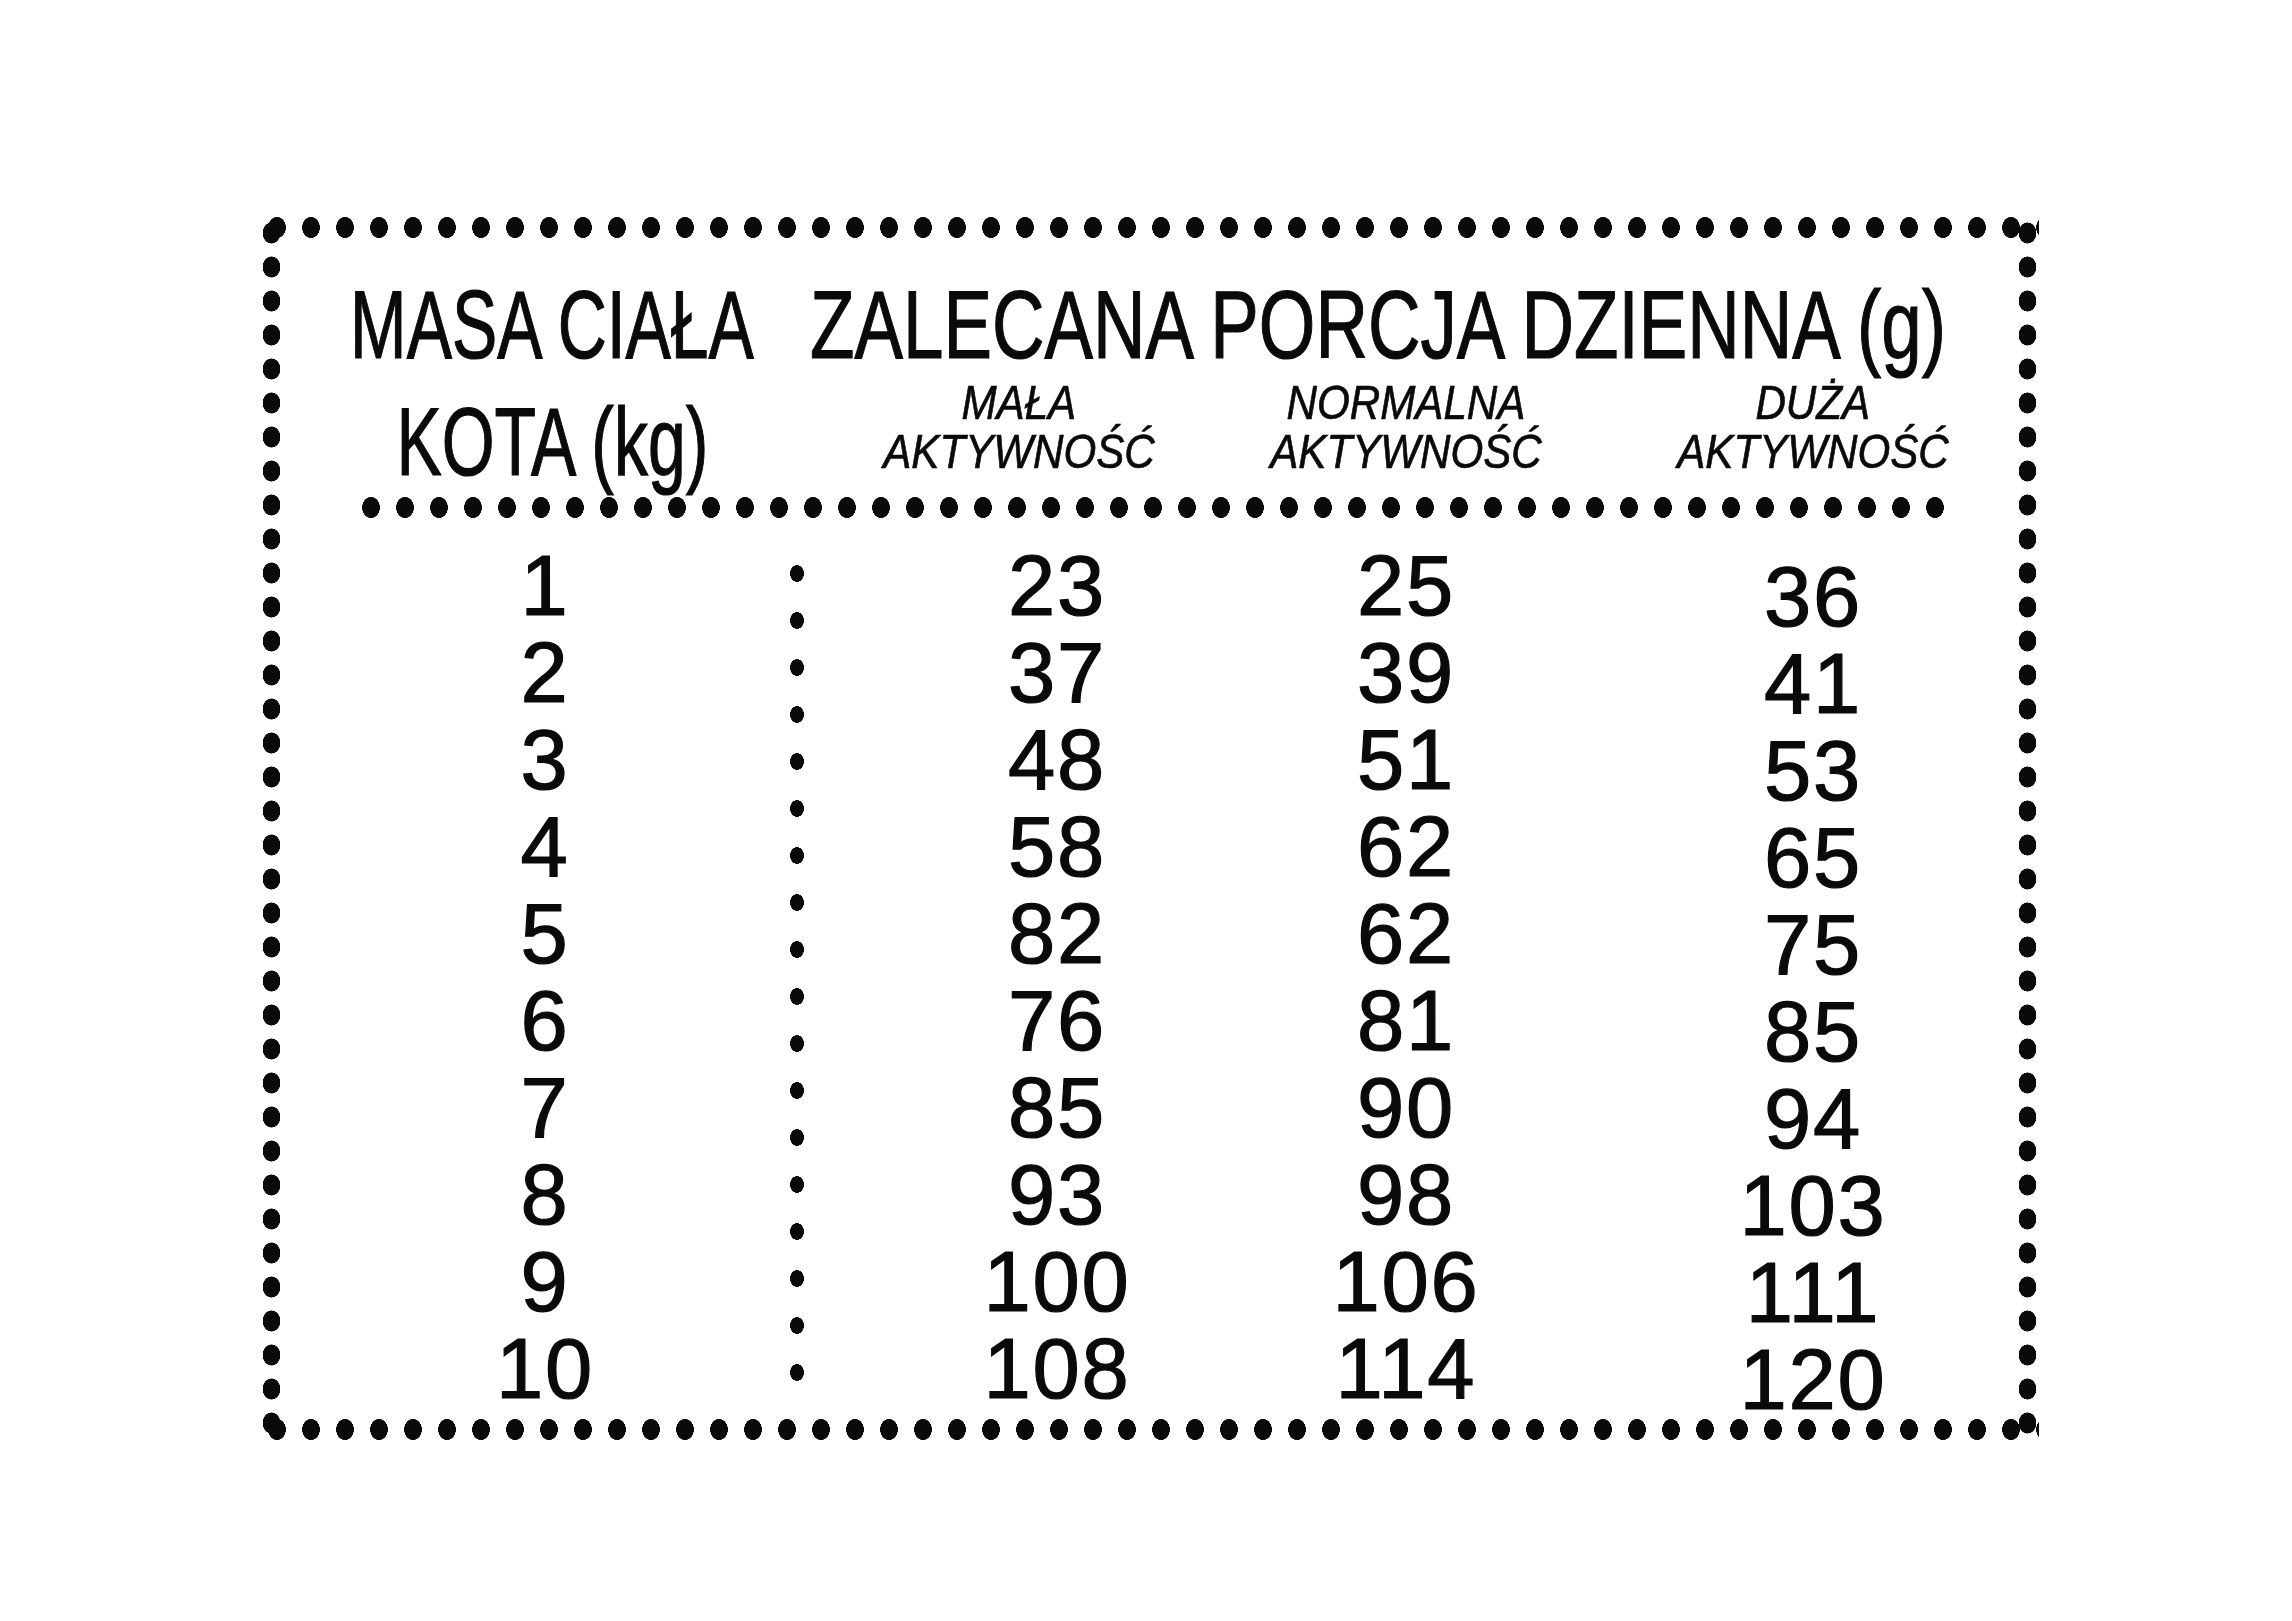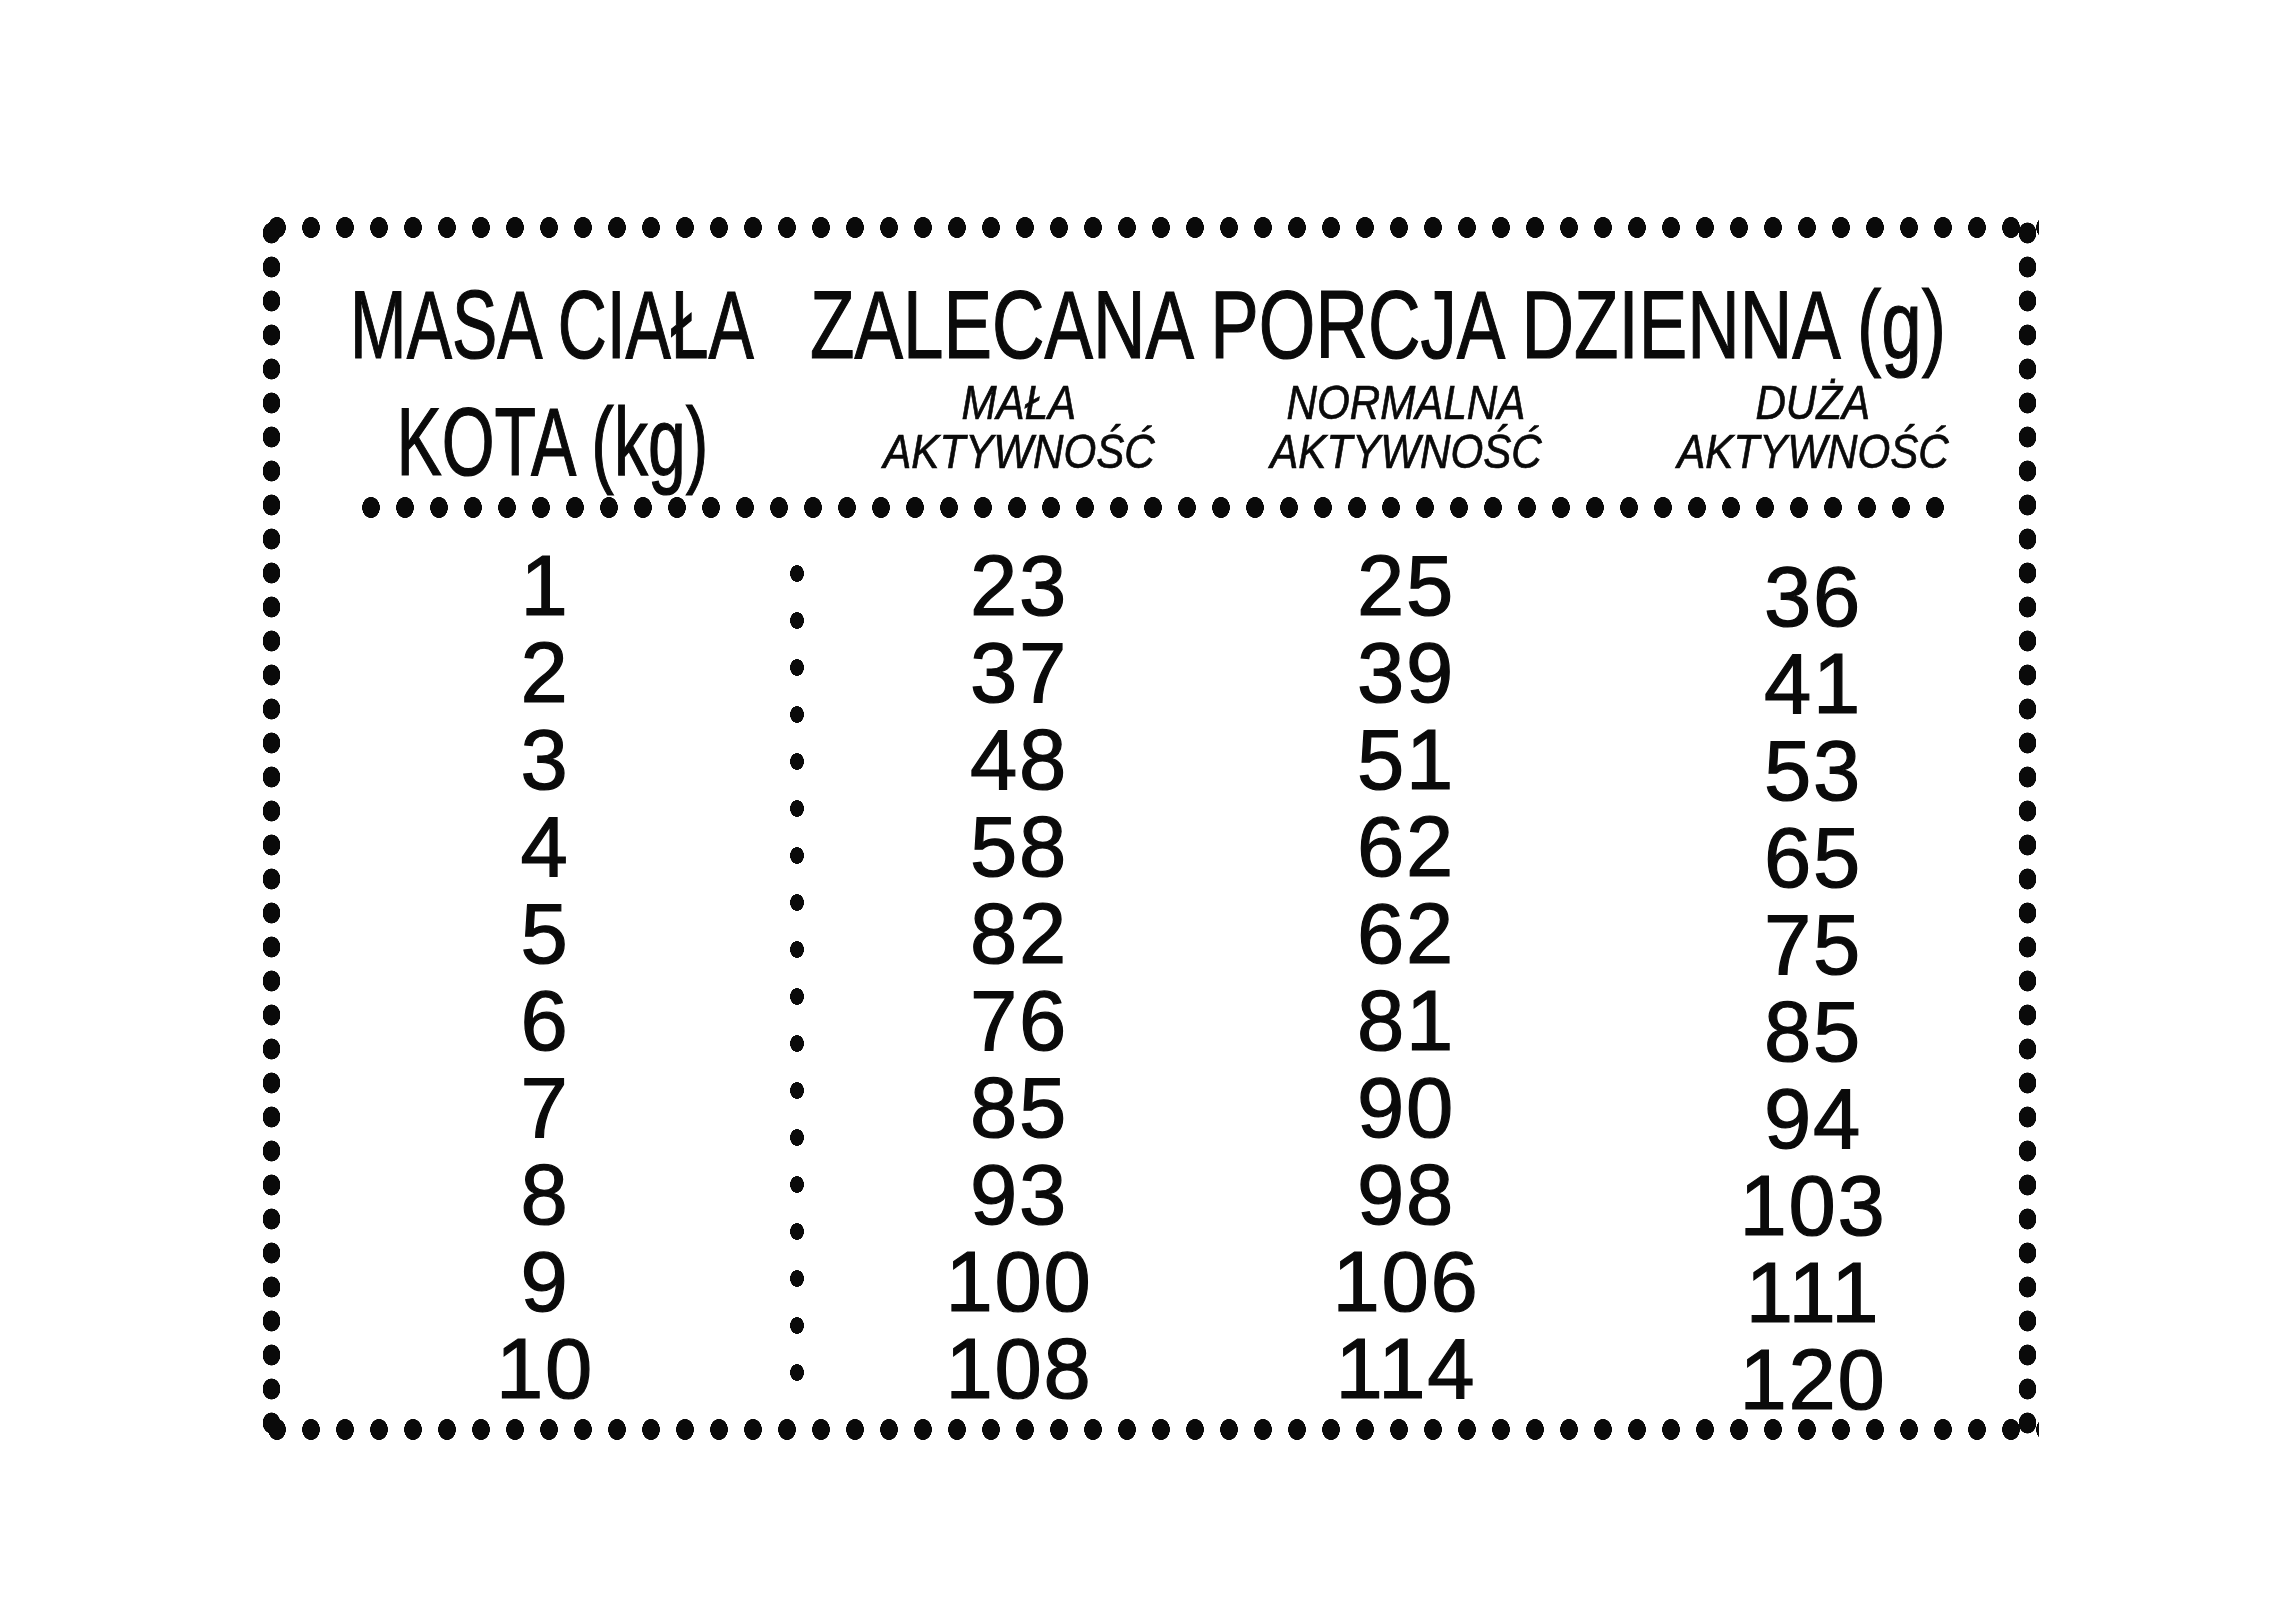--- a/index.html
+++ b/index.html
@@ -88,21 +88,21 @@
     height: 87px;
     display: flex;
     align-items: center;
     justify-content: center;
     font-size: 85px;
     letter-spacing: 1.8px;
     -webkit-text-stroke: 1.2px #0a0a0a;
     white-space: nowrap;
   }
   .col-kg   { left: 285px;  top: 326px; }
-  .col-mala { left: 759px;  top: 326px; }
+  .col-mala { left: 797px;  top: 326px; }
   .col-norm { left: 1146px; top: 326px; text-align: right; }
   .col-duza { left: 1553px; top: 337px; }
 </style>
 </head>
 <body>
 
 <div class="page">
   <div class="tbl">
 
     <div class="dots-h b-top"></div>

